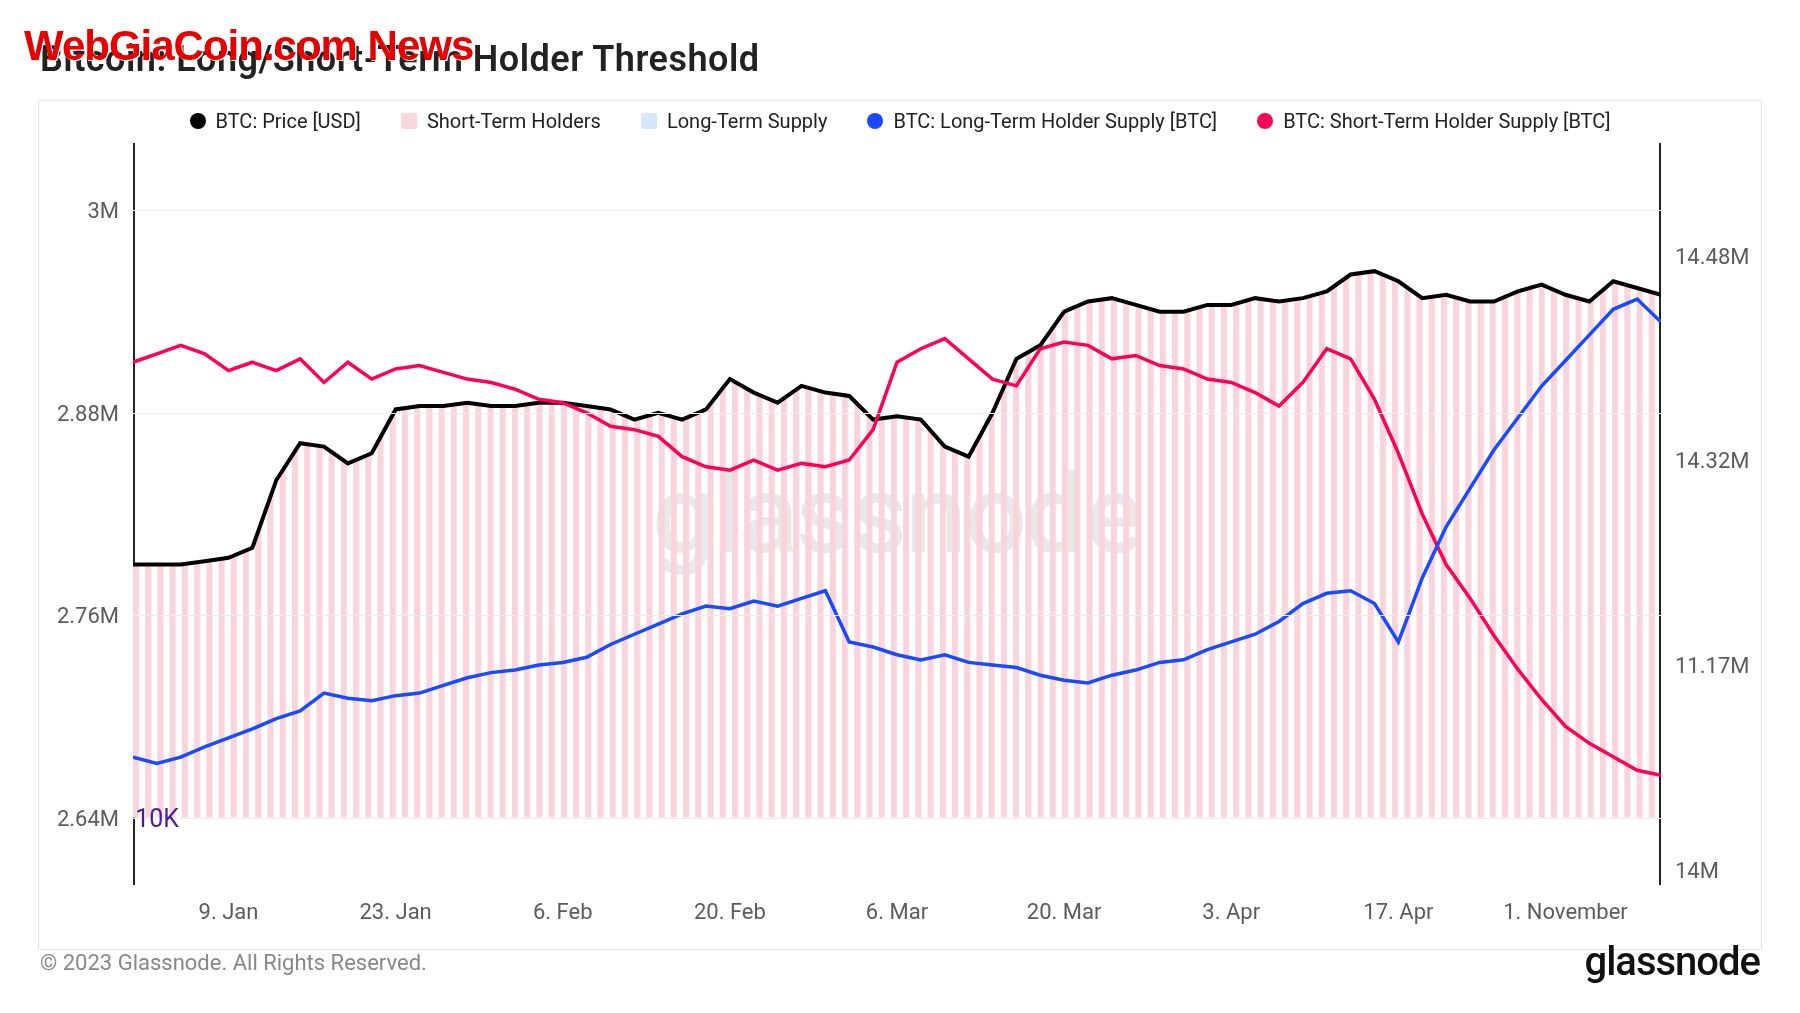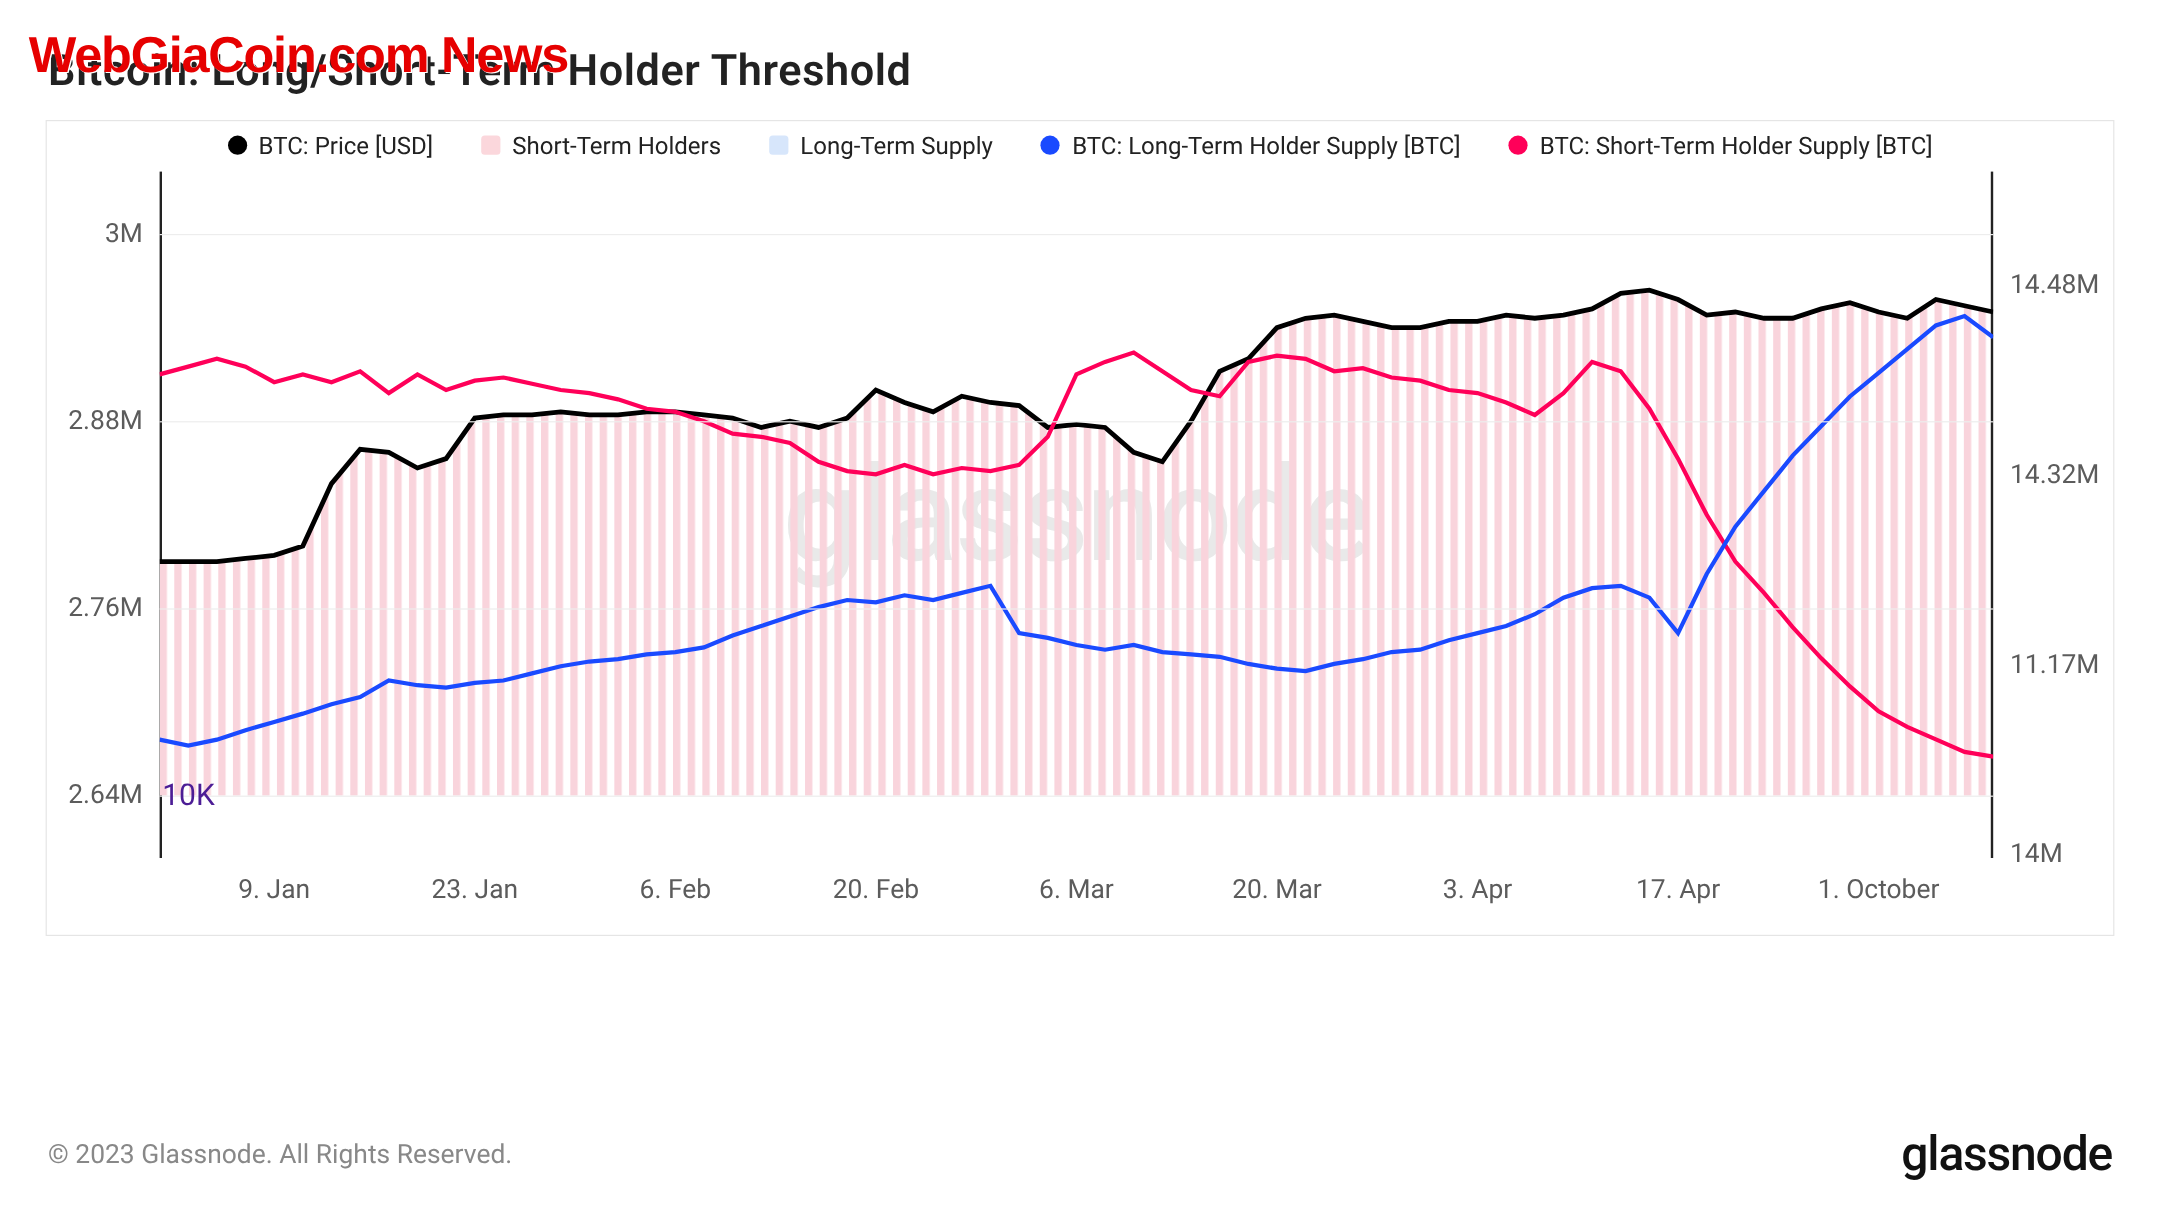--- a/index.html
+++ b/index.html
@@ -24,21 +24,21 @@
     font-size: 36px;
     font-weight: 600;
     color: #222;
     z-index: 1;
     letter-spacing: 0.5px;
   }
 
   .chart-frame {
     position: absolute;
     top: 100px; left: 38px;
-    width: 1724px; height: 680px;
+    width: 1724px; height: 850px;
     border: 1px solid #e5e5e5;
   }
 
   .legend {
     position: absolute;
     top: 8px; left: 0; right: 0;
     display: flex;
     justify-content: center;
     gap: 40px;
     font-size: 20px;
@@ -148,20 +148,20 @@
         <div class="y-right-tick" style="top: 65.5172%;">11.17M</div>
         <div class="y-right-tick" style="top: 93.1034%;">14M</div>
         <div class="x-tick" style="left: 6.25%;">9. Jan</div>
         <div class="x-tick" style="left: 17.1875%;">23. Jan</div>
         <div class="x-tick" style="left: 28.125%; text-align: right;">6. Feb</div>
         <div class="x-tick" style="left: 39.0625%;">20. Feb</div>
         <div class="x-tick" style="left: 50%;">6. Mar</div>
         <div class="x-tick" style="left: 60.9375%;">20. Mar</div>
         <div class="x-tick" style="left: 71.875%;">3. Apr</div>
         <div class="x-tick" style="left: 82.8125%;">17. Apr</div>
-        <div class="x-tick" style="left: 93.75%;">1. October</div>
+        <div class="x-tick" style="left: 93.75%;">1. November</div>
       </div>
   </div>
 
 </div>
 
 <div class="footer-left">© 2023 Glassnode. All Rights Reserved.</div>
 <div class="footer-right">glassnode</div>
 
 </body></html>

